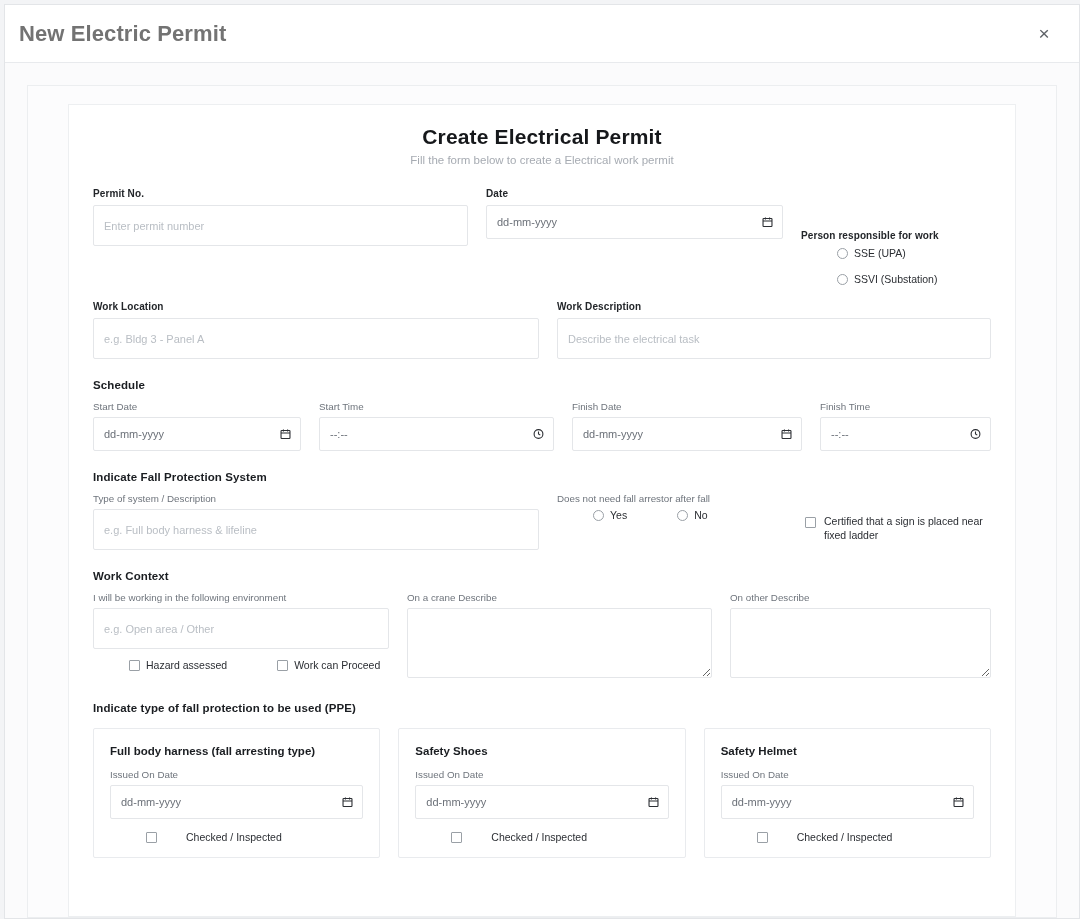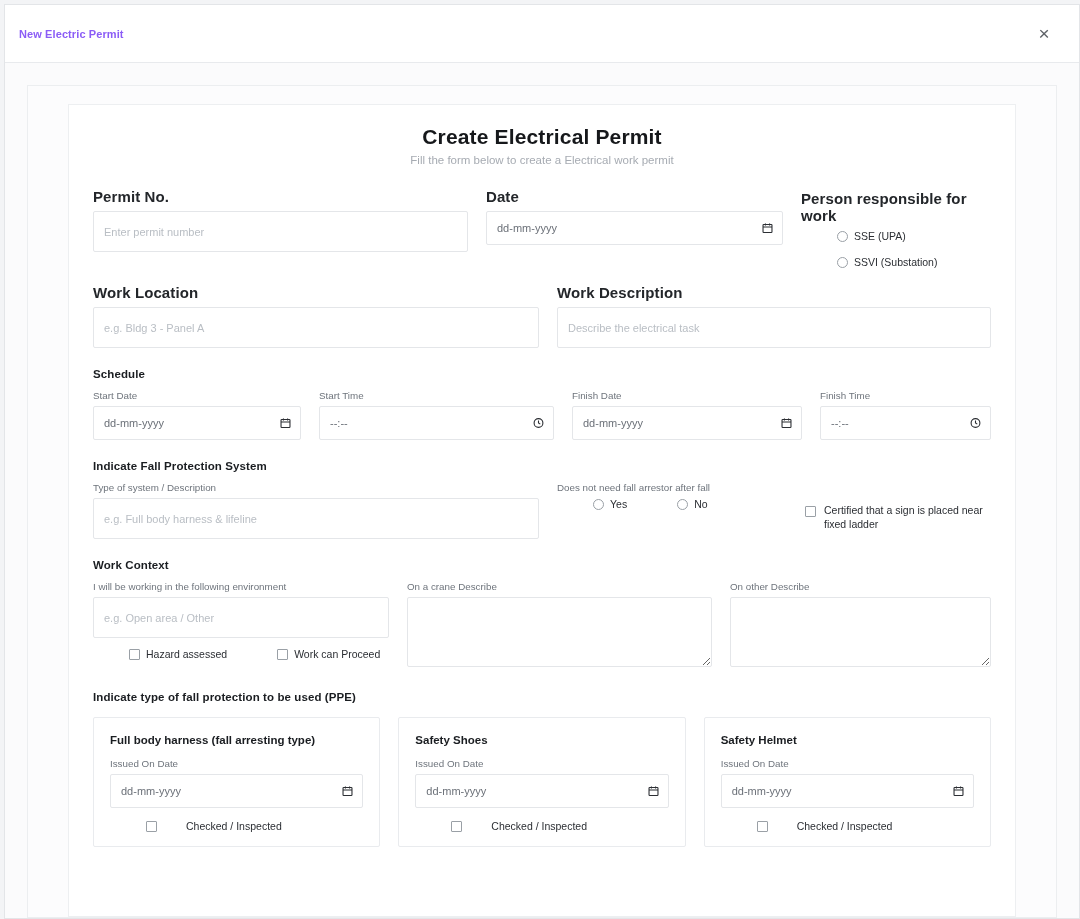--- a/index.html
+++ b/index.html
@@ -24,23 +24,23 @@
     height: 58px;
     flex: 0 0 58px;
     display: flex;
     align-items: center;
     justify-content: space-between;
     padding: 0 22px 0 14px;
     border-bottom: 1px solid #e8eaed;
     background: #fff;
   }
   .modal-title {
-    font-size: 11px;
+    font-size: 22px;
     font-weight: 700;
-    color: #8b5cf6;
+    color: #737373;
     letter-spacing: .1px;
   }
   .close-icon {
     width: 26px; height: 26px;
     display: flex; align-items: center; justify-content: center;
     color: #5f6368;
     font-size: 19px;
     line-height: 1;
     cursor: pointer;
     font-weight: 300;
@@ -78,21 +78,21 @@
   }
   .form-heading p {
     margin: 0;
     font-size: 11.5px;
     color: #a6abb2;
     font-weight: 400;
   }
   
   .field-label {
     display: block;
-    font-size: 15px;
+    font-size: 10px;
     font-weight: 700;
     color: #23262a;
     margin-bottom: 6px;
     letter-spacing: .1px;
   }
   .sub-label {
     display: block;
     font-size: 9.8px;
     font-weight: 400;
     color: #6e747c;
@@ -240,21 +240,21 @@
             <div class="pseudo-input">
               <span>dd-mm-yyyy</span>
               <span class="picker-icon">
                 <svg viewBox="0 0 16 16" width="11" height="11" fill="none" stroke="currentColor" stroke-width="1.6">
                   <rect x="1.5" y="3" width="13" height="11.5" rx="1"></rect>
                     <path d="M1.5 6.5h13M5 1.5v3M11 1.5v3"></path>
                 </svg>
               </span>
             </div>
           </div>
-          <div style="flex:1 1 auto;padding-top:2px;">
+          <div style="flex:1 1 auto;padding-top:2px;margin-top:40px;">
             <label class="field-label">Person responsible for work</label>
             <div class="opt-row">
               <label class="opt">
                 <span class="radio-box"></span>
                 <span>SSE (UPA)</span>
               </label>
               <label class="opt">
                 <span class="radio-box"></span>
                 <span>SSVI (Substation)</span>
               </label>

